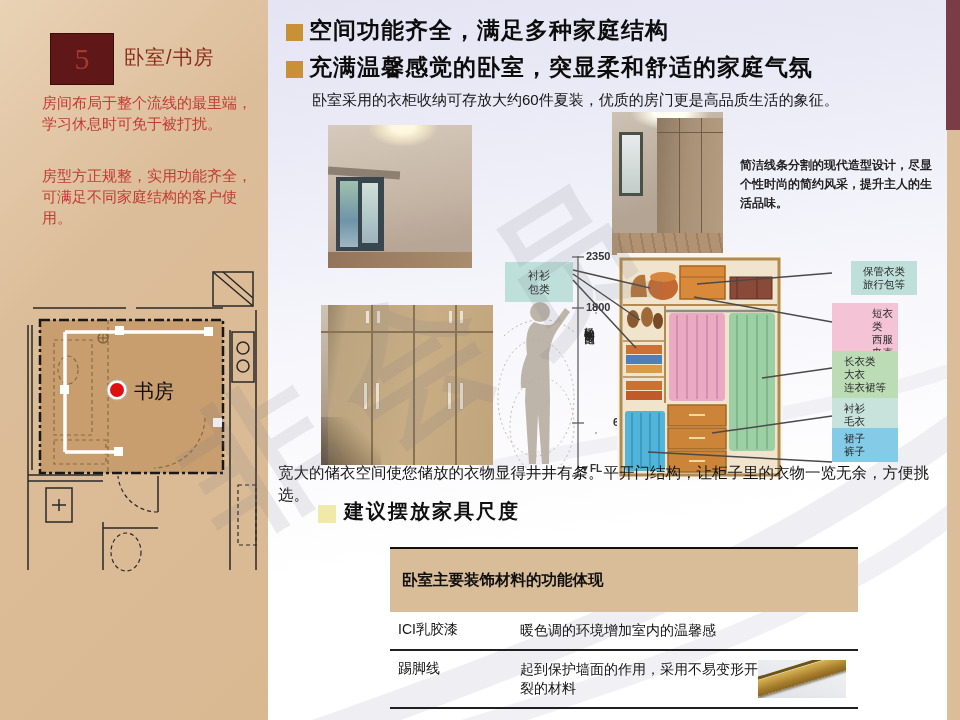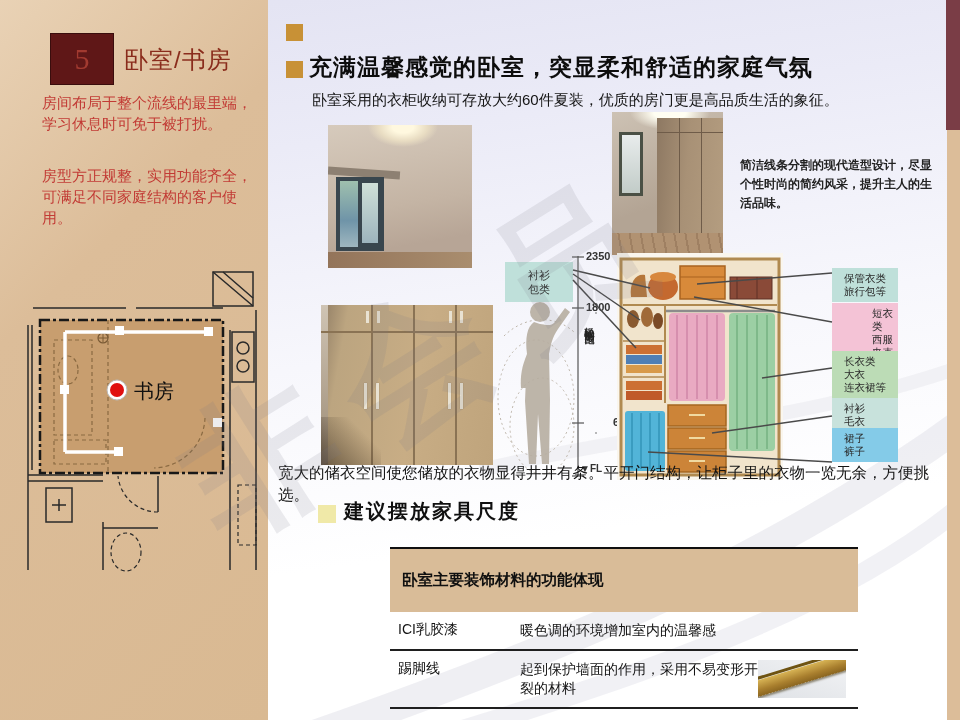--- a/index.html
+++ b/index.html
@@ -5,21 +5,21 @@
   html,body{margin:0;padding:0;background:#888;}
   .slide{position:relative;width:960px;height:720px;overflow:hidden;
     font-family:"Liberation Sans","DejaVu Sans",sans-serif;
     background:linear-gradient(172deg,#e2e2f2 0%,#ebebf7 22%,#f7f7fc 48%,#ffffff 72%,#ffffff 100%);}
   
   .sidebar{position:absolute;left:0;top:0;width:268px;height:720px;
     background:linear-gradient(135deg,#e9d2b5 0%,#dcbd99 35%,#d9b992 100%);}
   .num-box{position:absolute;left:50px;top:33px;width:62px;height:50px;background:#5f1717;
     border:1px solid #3a0d0d;color:#a23a30;font-size:30px;font-family:"Liberation Serif",serif;
     display:flex;align-items:center;justify-content:center;}
-  .section-title{position:absolute;left:124px;top:44px;font-size:24px;color:#8a2c1c;letter-spacing:1px;}
+  .section-title{position:absolute;left:124px;top:44px;font-size:20px;color:#8a2c1c;letter-spacing:1px;}
   .side-par{position:absolute;left:42px;width:214px;font-size:15px;line-height:1.4;color:#c23b35;}
   .side-par.p1{top:92px;}
   .side-par.p2{top:165px;}
   .floor-plan{position:absolute;left:8px;top:270px;width:252px;height:302px;}
   
   .corner-bar{position:absolute;right:0;top:0;width:14px;height:130px;background:#7a3d46;}
   .right-strip{position:absolute;right:0;top:130px;width:13px;height:590px;background:#dcbd99;}
   
   .bullet{position:absolute;width:17px;height:17px;background:#c89136;}
   .b1{left:286px;top:24px;}
@@ -64,21 +64,21 @@
   .d1800{left:586px;top:301px;}
   .d600{left:613px;top:416px;}
   .dfl{left:580px;top:463px;font-size:10px;}
   .vtext{position:absolute;left:583px;top:318px;height:112px;writing-mode:vertical-rl;
     font-size:10.5px;color:#222;letter-spacing:1px;}
   .left-label{position:absolute;left:505px;top:262px;width:68px;height:40px;background:#bfe0da;
     display:flex;flex-direction:column;align-items:center;justify-content:center;
     font-size:11px;color:#2a2a2a;line-height:1.3;}
   .callout{position:absolute;left:832px;width:66px;padding:4px 0 4px 12px;box-sizing:border-box;
     font-size:10.5px;color:#2a2a2a;line-height:1.25;}
-  .c1{top:268px;background:#bfe0da;}
+  .c1{top:261px;background:#bfe0da;margin-left:19px;}
   .c2{top:303px;background:#f4c3d6;padding-left:40px;}
   .c3{top:351px;background:#bcdcb6;}
   .c4{top:398px;background:#c8e2dc;}
   .c5{top:428px;background:#84cbe8;}
   .ward-svg{position:absolute;left:617px;top:253px;}
   .sil-svg{position:absolute;left:494px;top:296px;}
   .lines-svg{position:absolute;left:0;top:0;pointer-events:none;}
   
   .storage{position:absolute;left:278px;top:462px;width:672px;font-size:15.5px;line-height:1.4;color:#141414;}
   .sug-bullet{position:absolute;left:318px;top:505px;width:18px;height:18px;background:#f0e9a8;}
@@ -167,20 +167,21 @@
       <circle cx="109" cy="120" r="10" fill="#ffffff" stroke="#bbbbbb" stroke-width="1"></circle>
       <circle cx="109" cy="120" r="7" fill="#e01010"></circle>
       <text x="126" y="128" font-size="20" fill="#101010">书房</text>
     </svg>
   </div>
 
   <div class="corner-bar"></div>
   <div class="right-strip"></div>
 
   <div class="bullet b1"></div>
+  <div class="headline h1">空间功能齐全，满足多种家庭结构</div>
   <div class="bullet b2"></div>
   <div class="headline h2">充满温馨感觉的卧室，突显柔和舒适的家庭气氛</div>
   <div class="intro">卧室采用的衣柜收纳可存放大约60件夏装，优质的房门更是高品质生活的象征。</div>
 
   <div class="photo photo1">
     <div class="light"></div>
     <div class="ledge"></div>
     <div class="win">
       <div class="pane"></div>
         <div class="pane2"></div>

